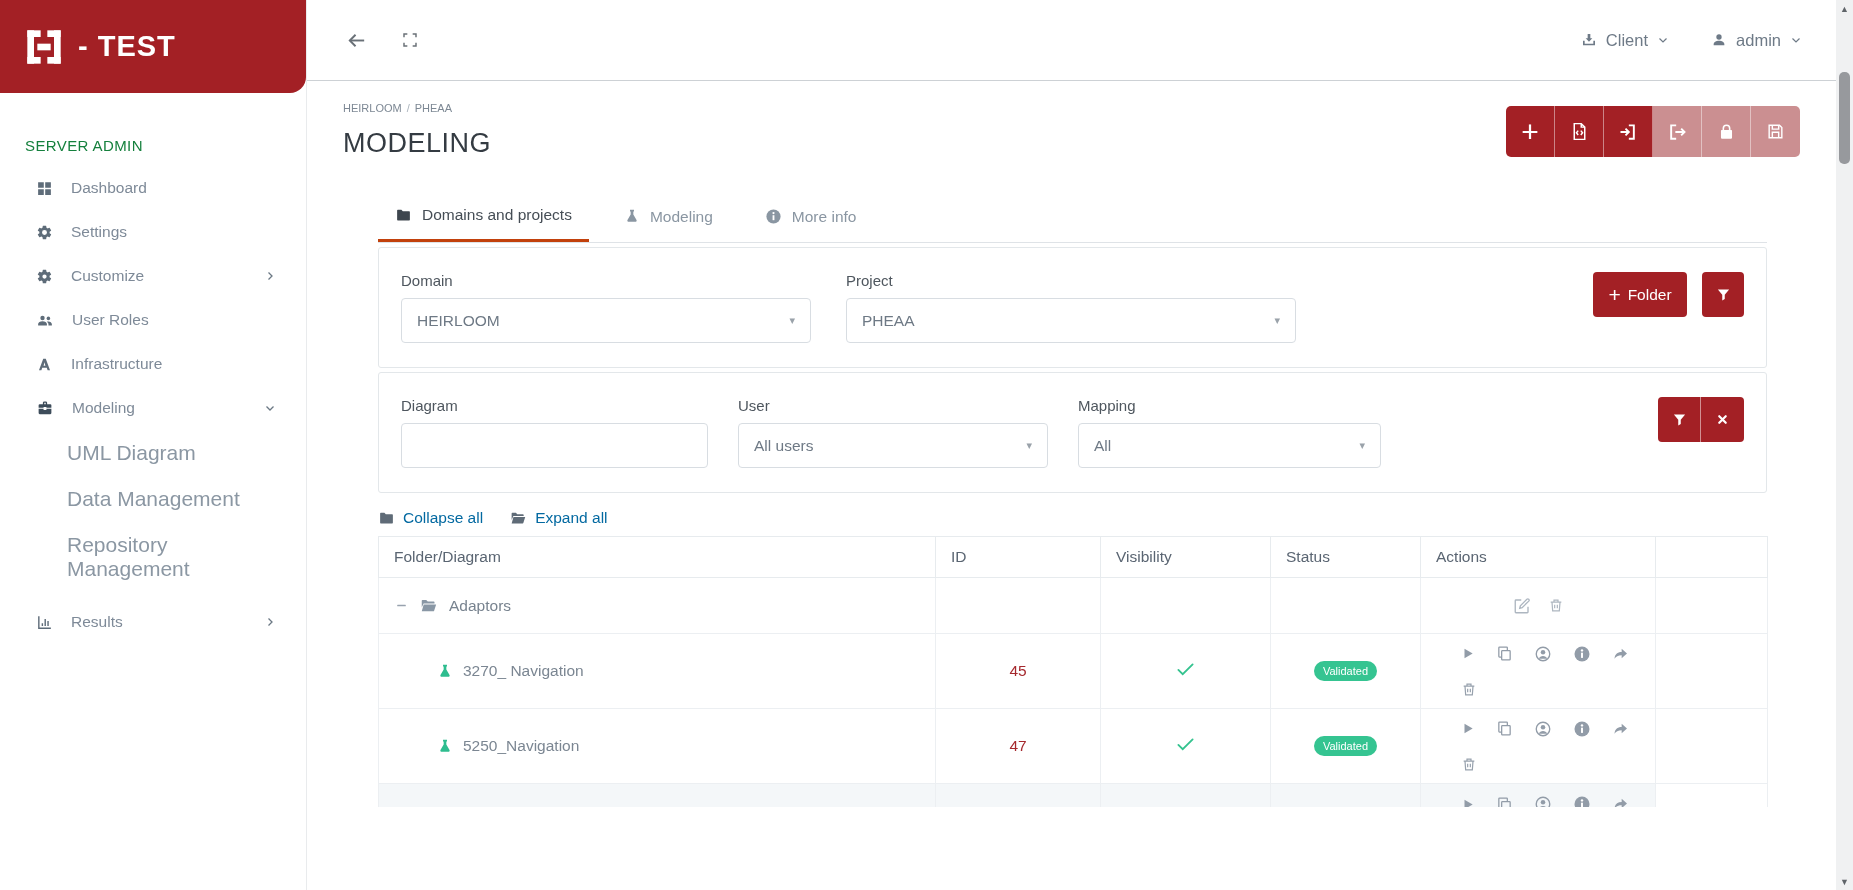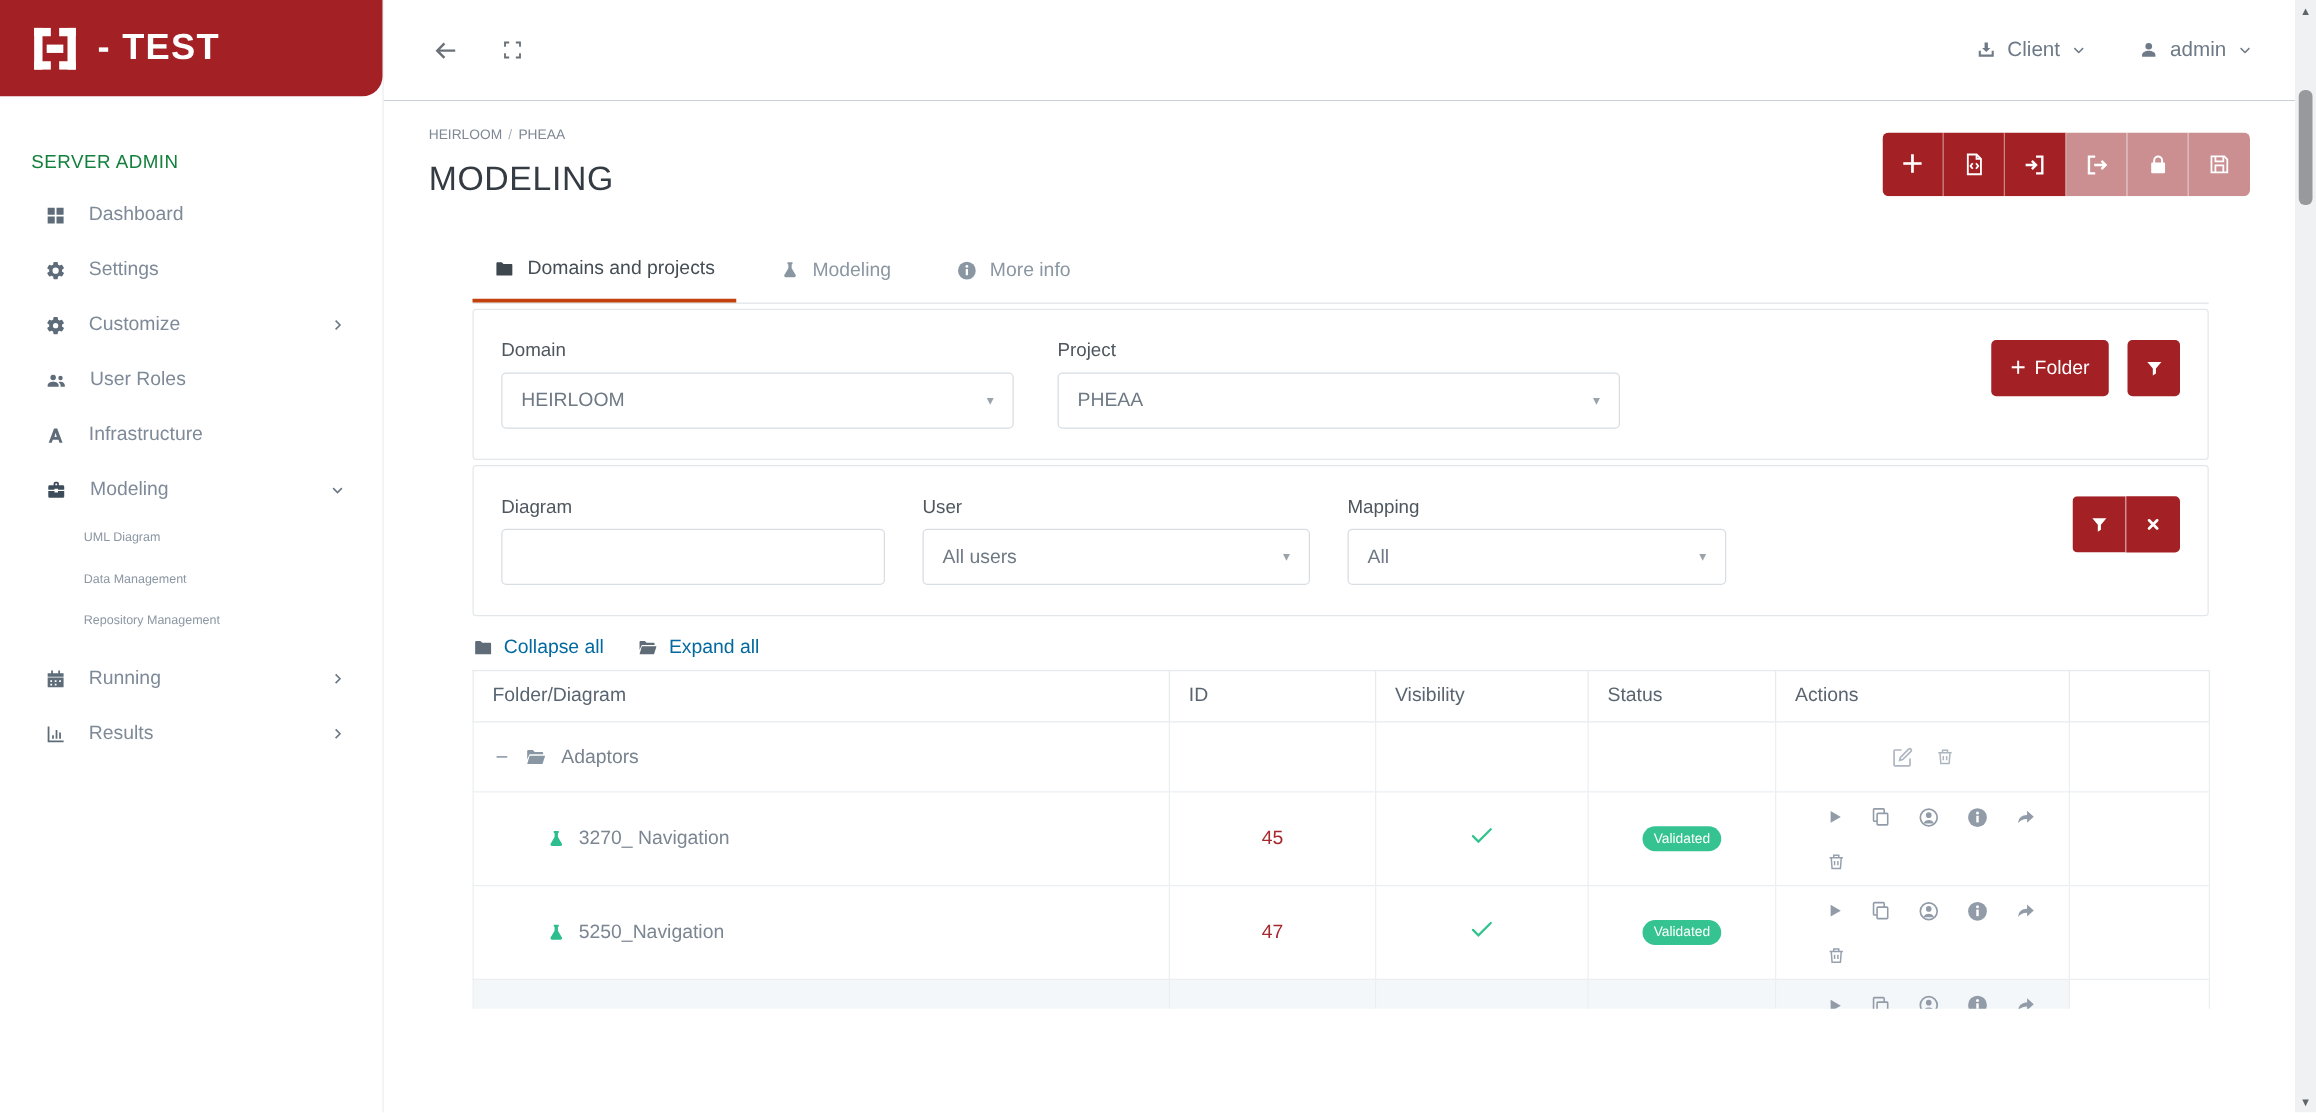--- a/index.html
+++ b/index.html
@@ -4,29 +4,29 @@
 <style>
   * { margin:0; padding:0; box-sizing:border-box; }
   html,body { width:1853px; height:890px; overflow:hidden; background:#fff;
               font-family:"Liberation Sans", sans-serif; }
   body { display:flex; }
   svg { display:block; }
   .ic { flex:none; }
 
   
   .sidebar { width:307px; flex:none; border-right:1px solid #e9ebed; background:#fff; }
-  .logo { height:77px; background:#a32025; border-radius:0 0 16px 0; display:flex;
+  .logo { height:93px; background:#a32025; border-radius:0 0 16px 0; display:flex;
           align-items:center; padding-left:24px; gap:14px; cursor:pointer; }
   .logo-text { color:#fff; font-size:29px; font-weight:bold; letter-spacing:1px; white-space:pre; }
   .side-title { margin:44px 0 12px 25px; color:#15803d; font-size:15px; letter-spacing:.4px; }
   .nav-item { display:flex; align-items:center; gap:18px; padding:13px 30px 13px 36px;
               color:#7e8a98; font-size:15.5px; cursor:pointer; }
   .nav-item .ic { color:#5e6c79; }
   .nav-item .chev { margin-left:auto; color:#6b7884; }
-  .sub-item { padding:11px 20px 11px 67px; color:#8b97a3; font-size:10px; cursor:pointer; }
+  .sub-item { padding:11px 20px 11px 67px; color:#8b97a3; font-size:21px; cursor:pointer; }
   .nav-gap { height:8px; }
 
   
   .main { flex:1; min-width:0; display:flex; flex-direction:column; }
   .topbar { height:81px; flex:none; display:flex; align-items:center;
             padding:0 34px 0 38px; border-bottom:1px solid #cdd1d5; background:#fff; }
   .tb-left { display:flex; align-items:center; gap:34px; color:#697077; }
   .tb-right { margin-left:auto; display:flex; align-items:center; gap:42px;
               color:#6e7a87; font-size:16.5px; }
   .tb-group { display:flex; align-items:center; gap:9px; cursor:pointer; }
@@ -191,33 +191,20 @@
     <span class="chev ic">
         <svg width="12" height="12" viewBox="0 0 24 24" fill="none" stroke="currentColor" stroke-width="2.6">
           <path d="M5 9l7 7 7-7"></path>
         </svg>
       </span>
   </div>
   <div class="sub-item">UML Diagram</div>
   <div class="sub-item">Data Management</div>
   <div class="sub-item">Repository Management</div>
   <div class="nav-gap"></div>
-  <div class="nav-item">
-    <span class="ic">
-        <svg width="17" height="17" viewBox="0 0 24 24" fill="currentColor">
-          <path d="M7 2h2v3H7zM15 2h2v3h-2zM3 5h18v4H3zM3 10h18v10a1 1 0 0 1-1 1H4a1 1 0 0 1-1-1V10zm3 3v2h2v-2H6zm5 0v2h2v-2h-2zm5 0v2h2v-2h-2zM6 17v2h2v-2H6zm5 0v2h2v-2h-2z"></path>
-        </svg>
-      </span>
-    <span>Running</span>
-    <span class="chev ic">
-        <svg width="12" height="12" viewBox="0 0 24 24" fill="none" stroke="currentColor" stroke-width="2.6">
-          <path d="M9 5l7 7-7 7"></path>
-        </svg>
-      </span>
-  </div>
   <div class="nav-item">
     <span class="ic">
         <svg width="17" height="17" viewBox="0 0 24 24" fill="currentColor">
           <path d="M3 3h2v16h16v2H3V3zm5 10h2v4H8v-4zm4-6h2v10h-2V7zm4 3h2v7h-2v-7z"></path>
         </svg>
       </span>
     <span>Results</span>
     <span class="chev ic">
         <svg width="12" height="12" viewBox="0 0 24 24" fill="none" stroke="currentColor" stroke-width="2.6">
           <path d="M9 5l7 7-7 7"></path>

